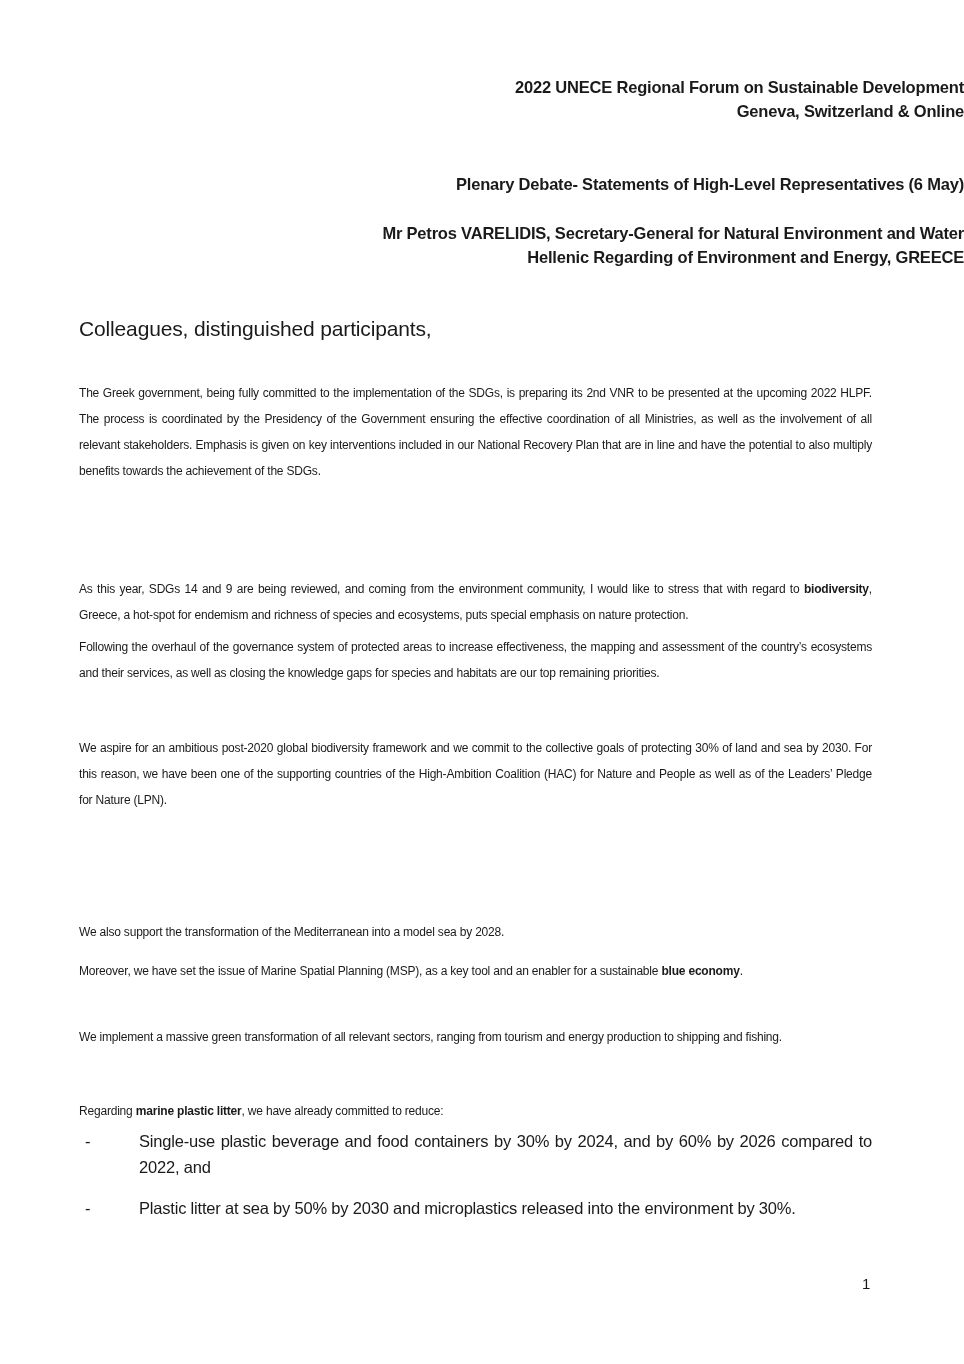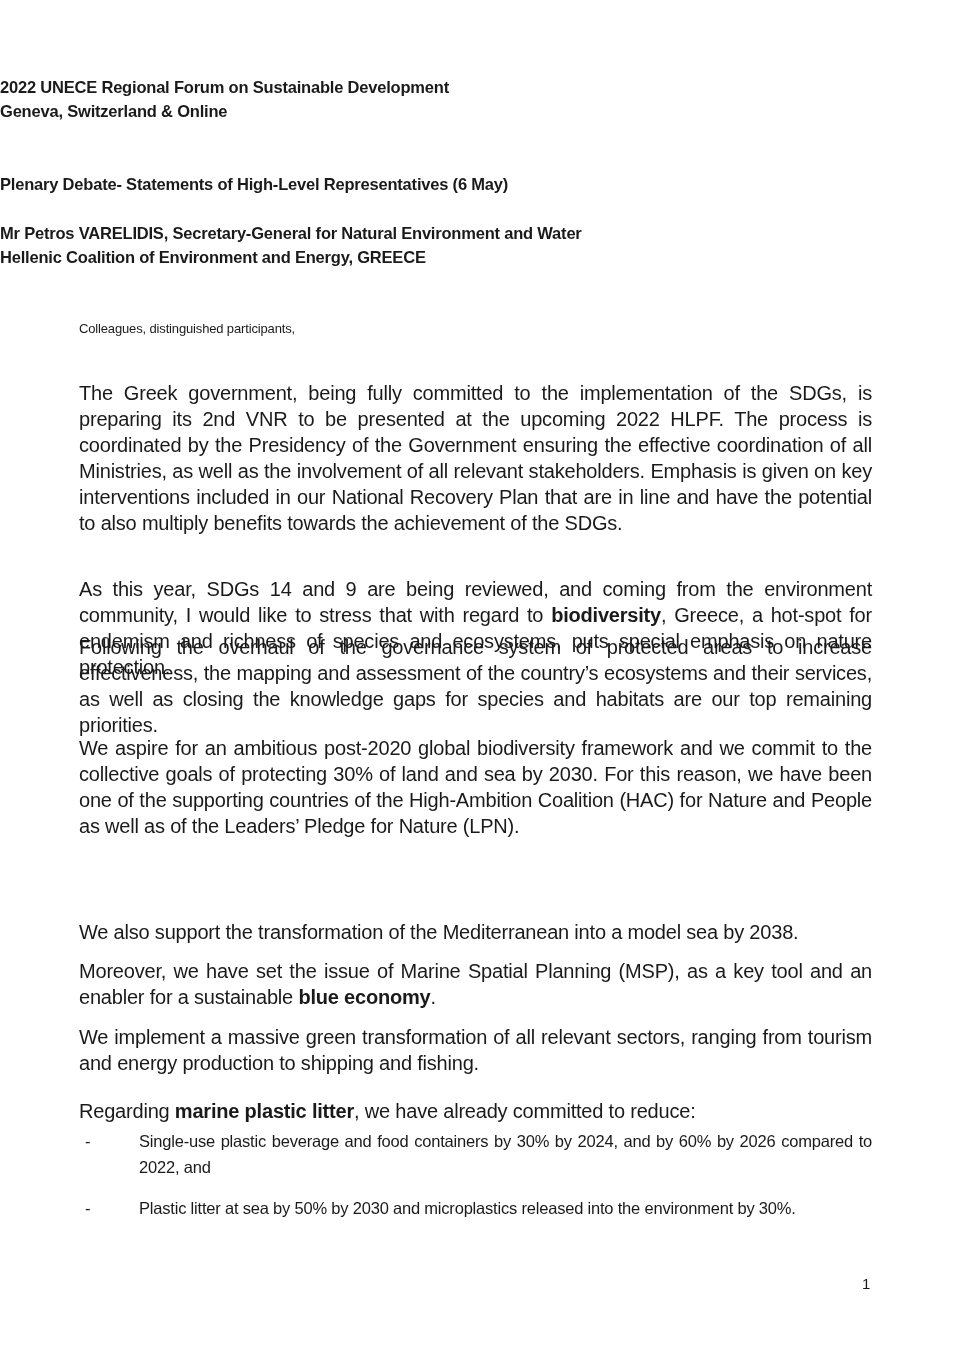--- a/index.html
+++ b/index.html
@@ -1,28 +1,28 @@
 <!DOCTYPE html>
 <html><head>
 <meta charset="utf-8">
 <style>
   html, body { margin: 0; padding: 0; background: #ffffff; }
   body { width: 964px; height: 1364px; position: relative; overflow: hidden;
          font-family: "Liberation Sans", sans-serif; color: #1a1a1a; }
   .page { position: absolute; left: 0; top: 0; width: 964px; height: 1364px; background: #fff; }
-  .header { position: absolute; left: 0; width: 964px; text-align: left; font-weight: bold;
+  .header { position: absolute; left: 0; width: 964px; text-align: right; font-weight: bold;
             font-size: 16.5px; line-height: 24px; letter-spacing: -0.2px; }
   .h1 { top: 75px; }
   .h2 { top: 172px; }
   .h3 { top: 221px; }
   .header div { white-space: nowrap; }
-  .body-text { position: absolute; left: 79px; width: 793px; font-size: 13px; line-height: 26px;
+  .body-text { position: absolute; left: 79px; width: 793px; font-size: 21px; line-height: 26px;
                letter-spacing: -0.15px; }
   .para { position: absolute; left: 79px; width: 793px; text-align: justify; margin: 0;
-          font-size: 20px; line-height: 26px; letter-spacing: -0.2px; }
+          font-size: 12px; line-height: 26px; letter-spacing: -0.2px; }
   .para.last-left { text-align-last: left; }
   b { font-weight: bold; }
   .bullet { position: absolute; left: 79px; width: 793px; font-size: 16.5px; line-height: 26px; letter-spacing: -0.2px; }
   .bullet .dash { position: absolute; left: 6px; top: 0; }
   .bullet .btext { position: absolute; left: 60px; width: 733px; text-align: justify; }
   .page-num { position: absolute; left: 862px; top: 1275px; font-size: 15px; }
 </style>
 </head>
 <body>
 
@@ -32,30 +32,30 @@
     <div>2022 UNECE Regional Forum on Sustainable Development</div>
     <div>Geneva, Switzerland &amp; Online</div>
   </div>
 
   <div class="header h2">
     <div>Plenary Debate- Statements of High-Level Representatives (6 May)</div>
   </div>
 
   <div class="header h3">
     <div>Mr Petros VARELIDIS, Secretary-General for Natural Environment and Water</div>
-    <div>Hellenic Coalition of Environment and Energy, GREECE</div>
+    <div>Hellenic Regarding of Environment and Energy, GREECE</div>
   </div>
 
   <div class="body-text" style="top:316px;">Colleagues, distinguished participants,</div>
 
   <p class="para last-left" style="top:380px;"><span>The Greek government, being fully committed to the implementation of the SDGs, is preparing its 2nd VNR to be presented at the upcoming 2022 HLPF. The process is coordinated by the Presidency of the Government ensuring the effective coordination of all Ministries, as well as the involvement of all relevant stakeholders. Emphasis is given on key interventions included in our National Recovery Plan that are in line and have the potential to also multiply benefits towards the achievement of the SDGs.</span></p>
   <p class="para last-left" style="top:576px;"><span>As this year, SDGs 14 and 9 are being reviewed, and coming from the environment community, I would like to stress that with regard to </span><b>biodiversity</b><span>, Greece, a hot-spot for endemism and richness of species and ecosystems, puts special emphasis on nature protection.</span></p>
   <p class="para last-left" style="top:634px;"><span>Following the overhaul of the governance system of protected areas to increase effectiveness, the mapping and assessment of the country’s ecosystems and their services, as well as closing the knowledge gaps for species and habitats are our top remaining priorities.</span></p>
   <p class="para last-left" style="top:735px;"><span>We aspire for an ambitious post-2020 global biodiversity framework and we commit to the collective goals of protecting 30% of land and sea by 2030. For this reason, we have been one of the supporting countries of the High-Ambition Coalition (HAC) for Nature and People as well as of the Leaders’ Pledge for Nature (LPN).</span></p>
-  <p class="para last-left" style="top:919px;"><span>We also support the transformation of the Mediterranean into a model sea by 2038.</span></p>
+  <p class="para last-left" style="top:919px;"><span>We also support the transformation of the Mediterranean into a model sea by 2028.</span></p>
   <p class="para last-left" style="top:958px;"><span>Moreover, we have set the issue of Marine Spatial Planning (MSP), as a key tool and an enabler for a sustainable </span><b>blue economy</b><span>.</span></p>
   <p class="para last-left" style="top:1024px;"><span>We implement a massive green transformation of all relevant sectors, ranging from tourism and energy production to shipping and fishing.</span></p>
   <p class="para last-left" style="top:1090px;margin-top:8px;"><span>Regarding </span><b>marine plastic litter</b><span>, we have already committed to reduce:</span></p>
 
   <div class="bullet" style="top:1128px;">
     <span class="dash">-</span>
     <span class="btext" style="text-align-last:left;">Single-use plastic beverage and food containers by 30% by 2024, and by 60% by 2026 compared to 2022, and</span>
   </div>
   <div class="bullet" style="top:1195px;">
     <span class="dash">-</span>

